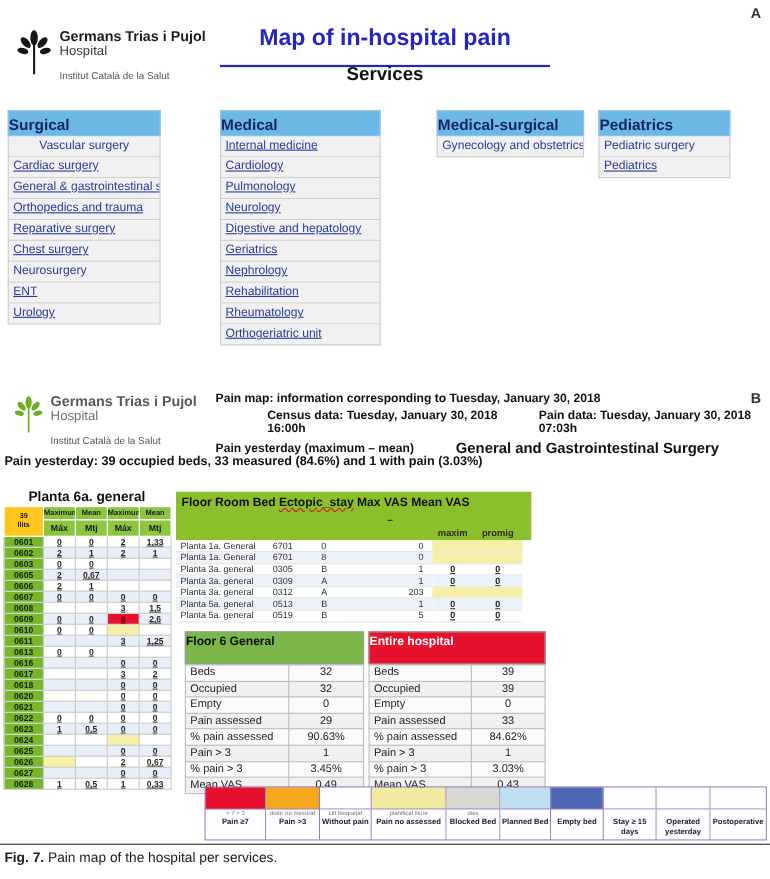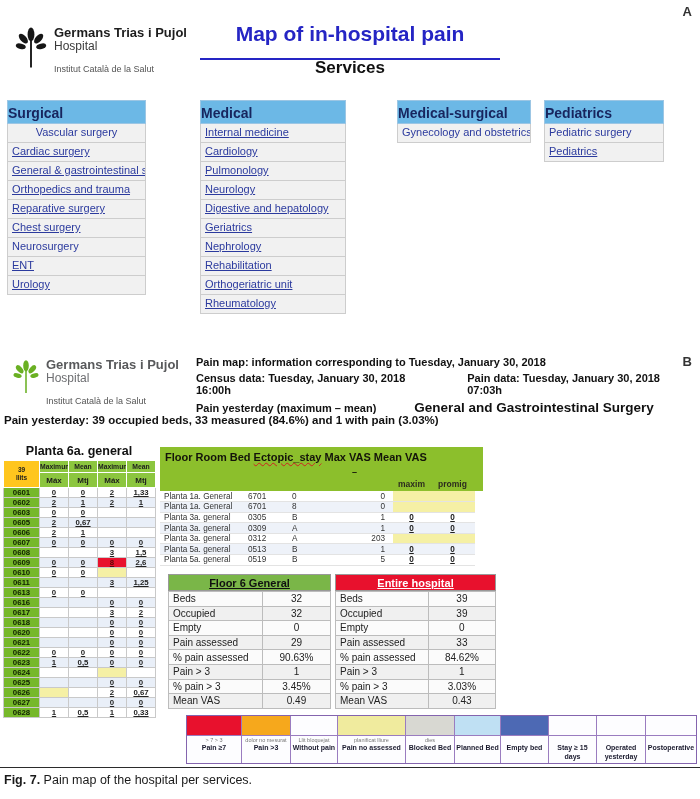--- a/index.html
+++ b/index.html
@@ -28,21 +28,21 @@
   .svc-col{position:absolute;top:100px;}
   .svc-head{background:var(--header-blue);color:#17255e;font-weight:bold;font-size:14px;text-align:left;height:24px;line-height:24px;border:1px solid #9cc6e4;}
   .svc-item{background:#f1f1f1;border:1px solid #cdcdcd;border-top:none;color:var(--link-navy);font-size:11px;height:19px;line-height:17px;padding-left:4px;text-decoration:underline;cursor:pointer;white-space:nowrap;overflow:hidden;}
   .svc-item.no-u{text-decoration:none;}
   .svc-item.ctr{text-align:center;padding-left:0;}
   .col-1{left:7px;width:139px;} .col-2{left:200px;width:146px;} .col-3{left:397px;width:134px;} .col-4{left:544px;width:120px;}
   
   .panel-b{position:absolute;top:350px;left:0;width:700px;height:416px;}
   .info{position:absolute;left:196px;top:6px;width:500px;color:#111;}
   .info .l1{font-size:11px;font-weight:bold;}
-  .info .l2{font-size:11px;font-weight:bold;margin-top:4px;display:flex;gap:26px;}
+  .info .l2{font-size:11px;font-weight:bold;margin-top:4px;display:flex;gap:26px;margin-left:47px;}
   .info .l3{margin-top:4px;display:flex;align-items:center;gap:38px;}
   .info .l3 .pm{font-size:11px;font-weight:bold;}
   .info .l3 .svcname{font-size:13.5px;font-weight:bold;}
   .sum-line{position:absolute;left:4px;top:64px;font-size:11.5px;font-weight:bold;color:#111;}
   .ecto-title{position:absolute;left:160px;top:84px;width:315px;text-align:center;font-size:12px;font-weight:bold;color:#111;}
   
   .ward-wrap{position:absolute;left:3px;top:94px;width:152px;}
   .ward-title{text-align:center;font-size:12.5px;font-weight:bold;color:#111;}
   table.ward{border-collapse:collapse;table-layout:fixed;width:152px;margin-top:2px;}
   table.ward th,table.ward td{border:1px solid #c9c9c9;overflow:hidden;}
@@ -66,21 +66,21 @@
   table.ecto-t{border-collapse:collapse;table-layout:fixed;width:315px;}
   table.ecto-t td{font-size:8.2px;color:#333;height:10.6px;border-bottom:1px solid #e3e3e3;white-space:nowrap;overflow:hidden;}
   table.ecto-t tbody tr:nth-child(even) td{background:#eef2f9;}
   table.ecto-t td.fl{padding-left:4px;}
   table.ecto-t td.st{text-align:right;padding-right:8px;}
   table.ecto-t td.vv{text-align:center;text-decoration:underline;font-weight:bold;color:#222;cursor:pointer;}
   table.ecto-t td.cell-yellow{background:var(--yellow) !important;}
   
   .sum-table{position:absolute;top:224px;}
   .sum-1{left:168px;width:163px;} .sum-2{left:335px;width:161px;}
-  .sum-head{height:17px;line-height:17px;text-align:center;font-size:11px;font-weight:bold;border:1px solid #999;text-decoration:underline;}
+  .sum-head{height:30px;line-height:17px;font-size:11px;font-weight:bold;border:1px solid #999;}
   .sum-1 .sum-head{background:#7ab648;color:#101010;}
   .sum-2 .sum-head{background:var(--red);color:#fff;}
   .sum-table table{border-collapse:collapse;width:100%;table-layout:fixed;}
   .sum-table td{border:1px solid #bcbcbc;font-size:10px;color:#222;height:14.6px;background:#fbfbfb;}
   .sum-table tr:nth-child(even) td{background:#f0f0f0;}
   .sum-table td.lbl{padding-left:4px;width:58%;}
   .sum-table td.val{text-align:center;}
   
   .legend{position:absolute;left:186px;top:365px;width:511px;display:flex;border:1px solid #8464ae;}
   .leg-seg{display:flex;flex-direction:column;border-left:1px solid #9a7cc0;}
@@ -141,22 +141,22 @@
       <div>
 
       <div class="svc-item">Internal medicine</div>
           <div class="svc-item">Cardiology</div>
           <div class="svc-item">Pulmonology</div>
           <div class="svc-item">Neurology</div>
           <div class="svc-item">Digestive and hepatology</div>
           <div class="svc-item">Geriatrics</div>
           <div class="svc-item">Nephrology</div>
           <div class="svc-item">Rehabilitation</div>
+          <div class="svc-item">Rheumatology</div>
           <div class="svc-item">Orthogeriatric unit</div>
-          <div class="svc-item">Rheumatology</div>
         </div>
     </div>
     <div class="svc-col col-3">
       <div class="svc-head">Medical-surgical</div>
       <div>
 
       <div class="svc-item no-u">Gynecology and obstetrics</div>
         </div>
     </div>
     <div class="svc-col col-4">

